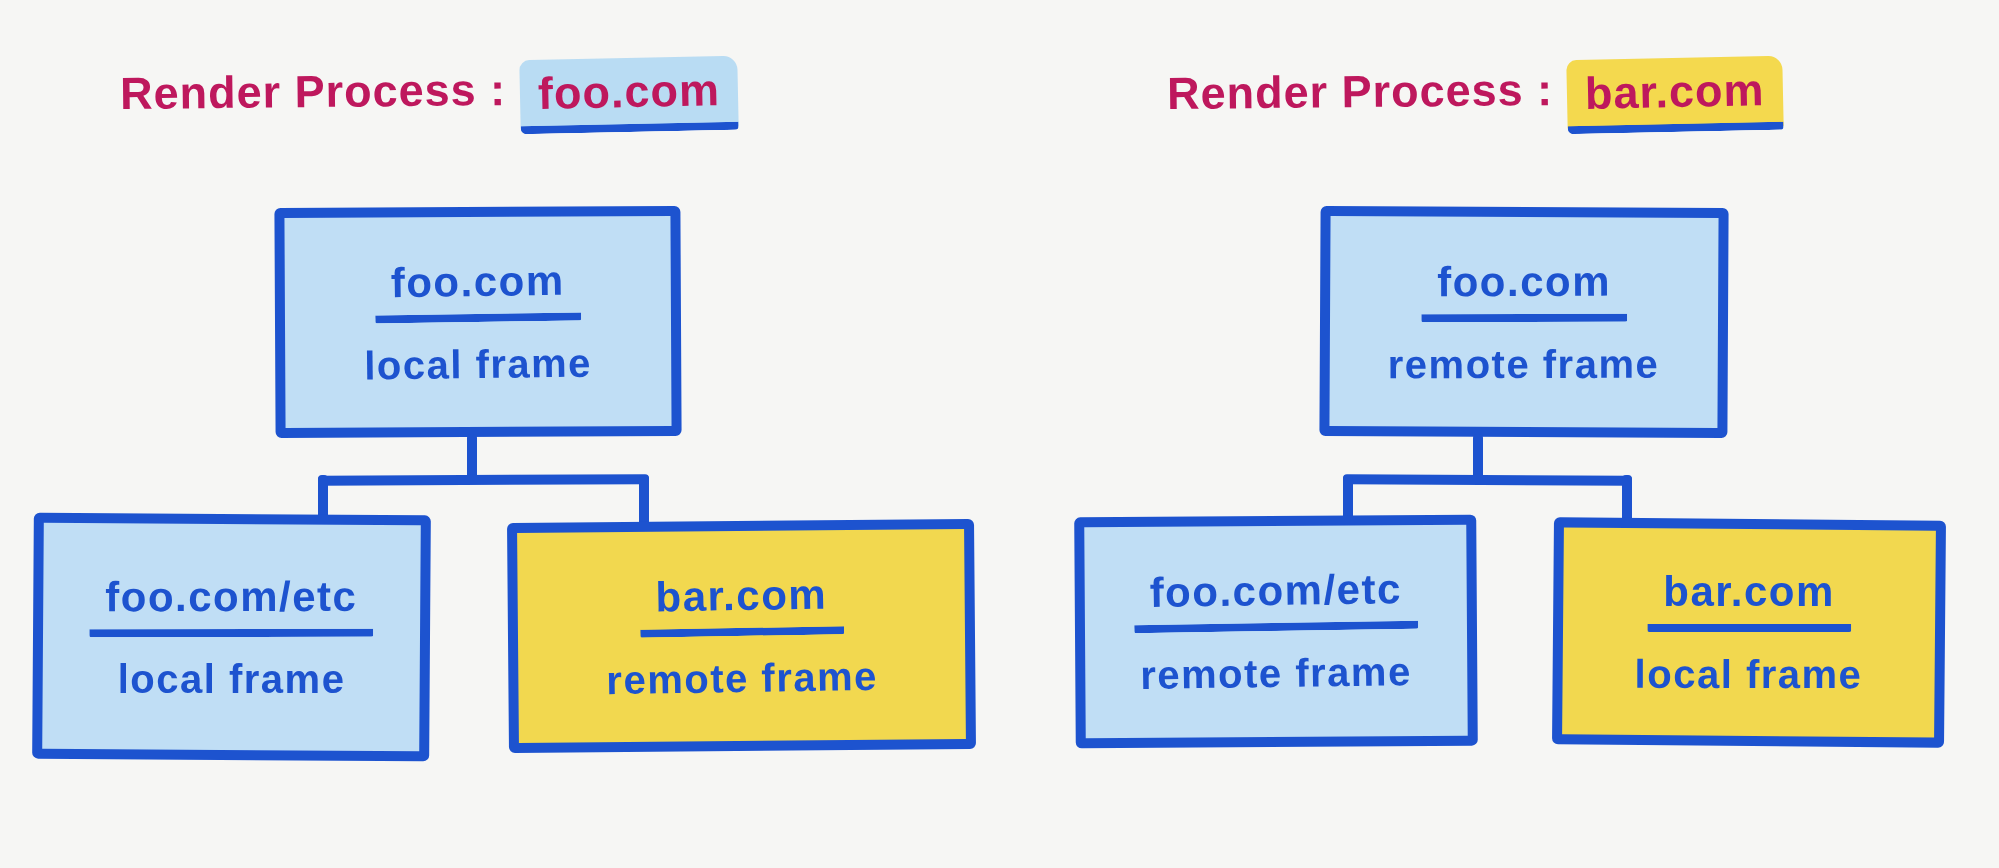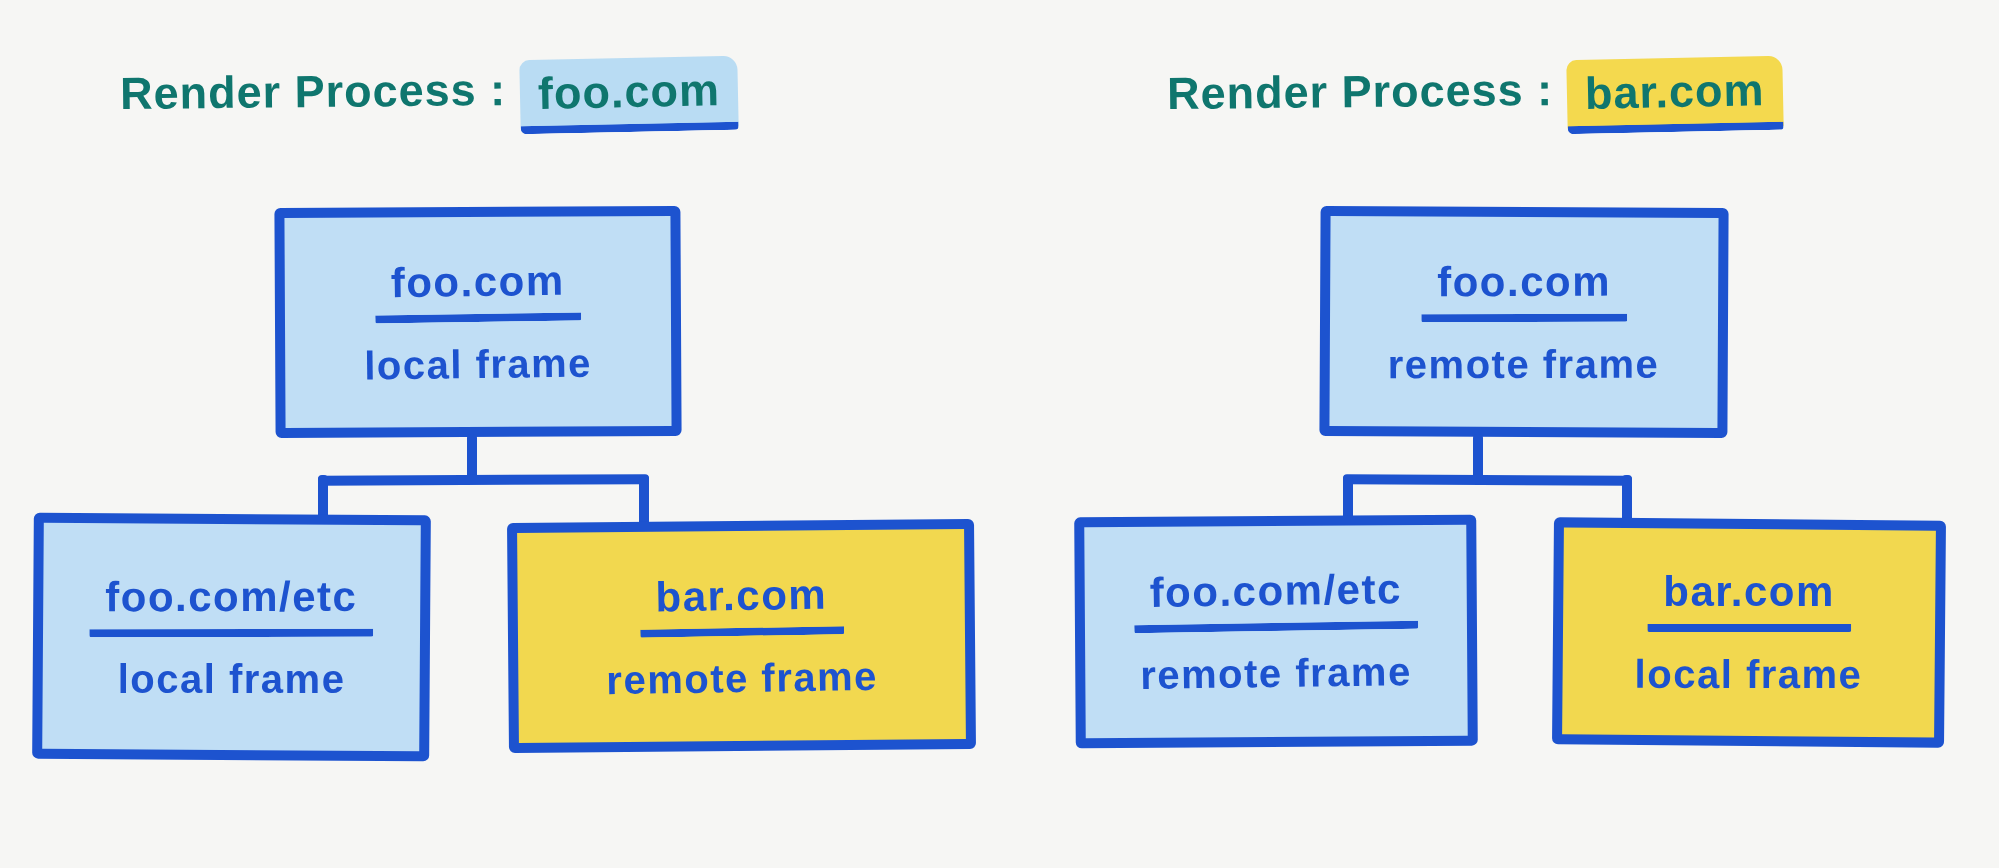--- a/index.html
+++ b/index.html
@@ -23,21 +23,21 @@
   
   .proc-title {
     position: absolute;
     top: 58px;
     display: flex;
     align-items: baseline;
     gap: 14px;
     font-size: 45px;
     font-weight: 700;
     letter-spacing: 1px;
-    color: #0f766e;
+    color: #be185d;
     white-space: nowrap;
   }
   .p0 .proc-title { left: 120px; }
   .p1 .proc-title { left: 168px; }
   .title-prefix { transform: rotate(-0.6deg); display: inline-block; }
   .title-domain {
     display: inline-block;
     padding: 8px 18px 6px 18px;
     border-bottom: 8px solid #1d53cf;
     border-radius: 10px 14px 4px 6px;

